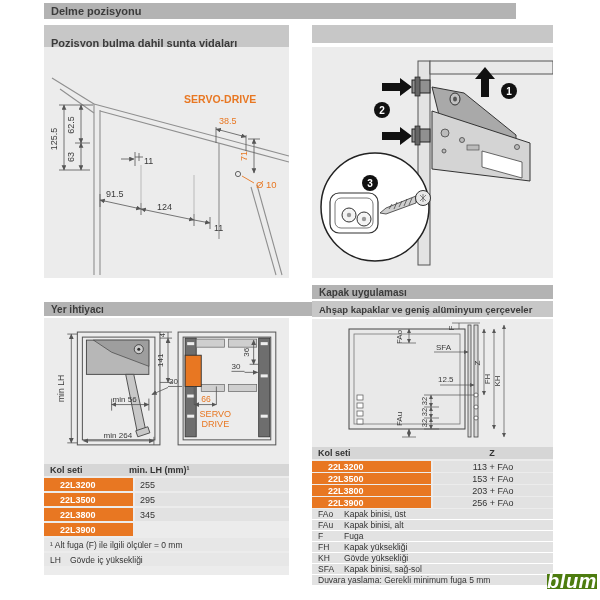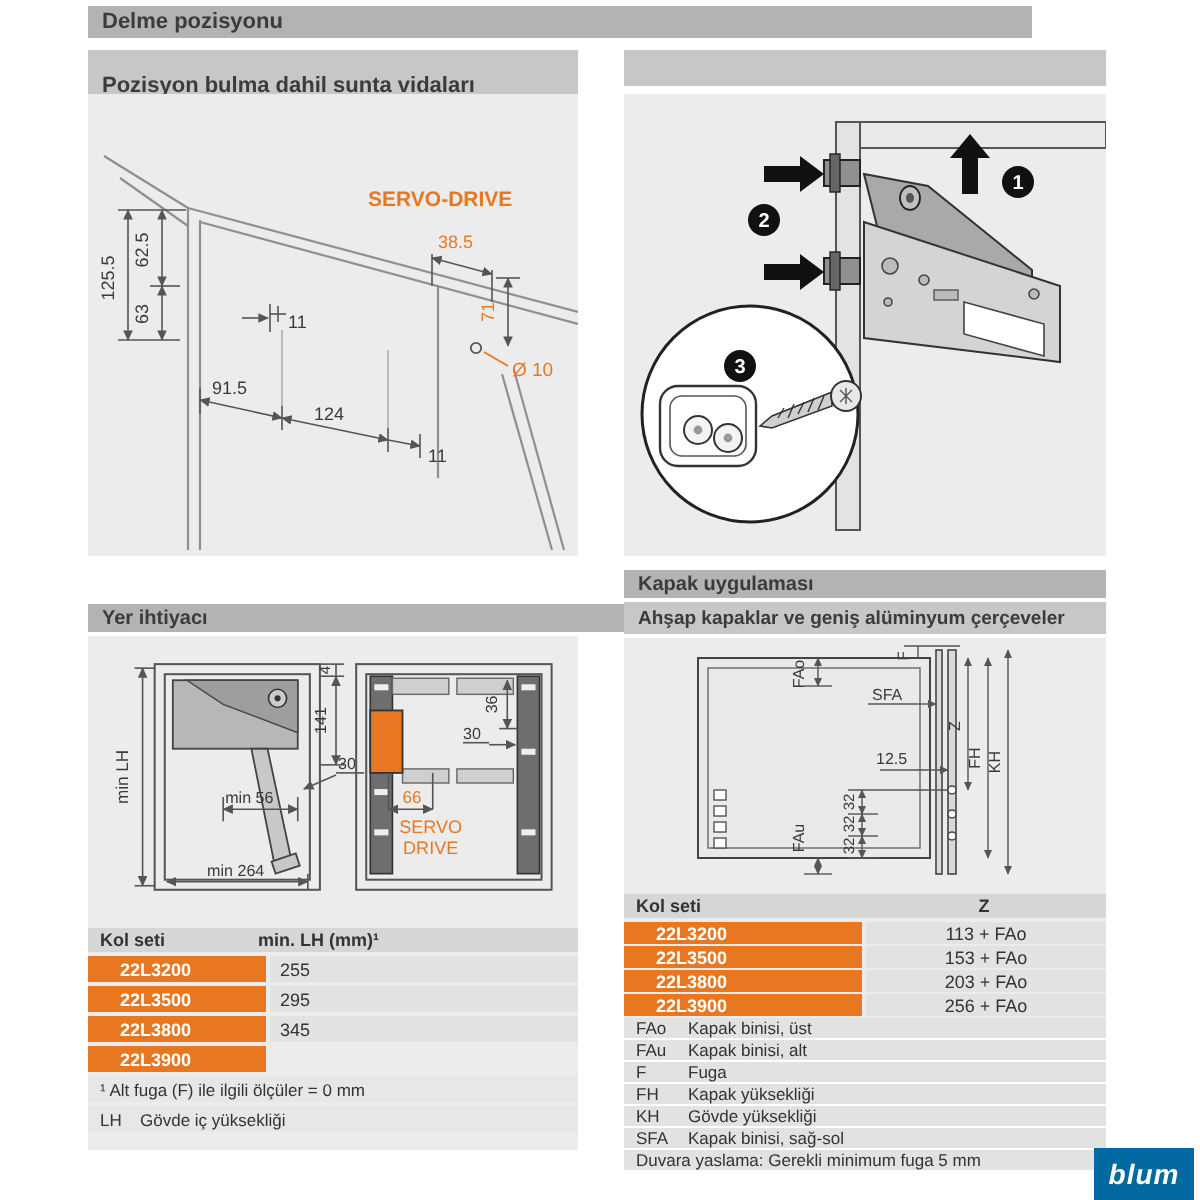--- a/index.html
+++ b/index.html
@@ -34,22 +34,22 @@
            align-items:center; padding-left:5px; flex:1; margin-left:2px; box-sizing:border-box; }
   .c-val.center { justify-content:center; padding-left:0; }
   .w89  { width:89px; }
   .w119 { width:119px; }
   .h1lab { padding-left:6px; width:85px; box-sizing:border-box; }
   .fn { background:#e7e7e7; display:flex; align-items:center; font-size:8.5px; color:#333;
         height:13px; margin-bottom:2px; padding-left:6px; box-sizing:border-box; }
   .leg { background:#e2e2e2; display:flex; align-items:center; font-size:8.5px; color:#333;
          height:10px; margin-bottom:1px; padding-left:6px; box-sizing:border-box; }
   .leg .k { width:26px; flex:none; }
-  .logo { left:547px; top:574px; width:50px; height:26px; background:#0369a1; color:#fff;
-          font-weight:bold; font-style:italic; font-size:14px; display:flex;
+  .logo { left:547px; top:574px; width:50px; height:15px; background:#4d7c0f; color:#fff;
+          font-weight:bold; font-style:italic; font-size:20px; display:flex;
           align-items:center; justify-content:center; letter-spacing:0.5px; }
   svg text { font-family:"Liberation Sans", sans-serif; }
 </style>
 </head>
 <body>
 
 <div class="abs bar bar-dark hdr1">Delme pozisyonu</div>
 <div class="abs bar bar-light hdr2">Pozisyon bulma dahil sunta vidaları</div>
 <div class="abs bar bar-light hdr2r"></div>
 

